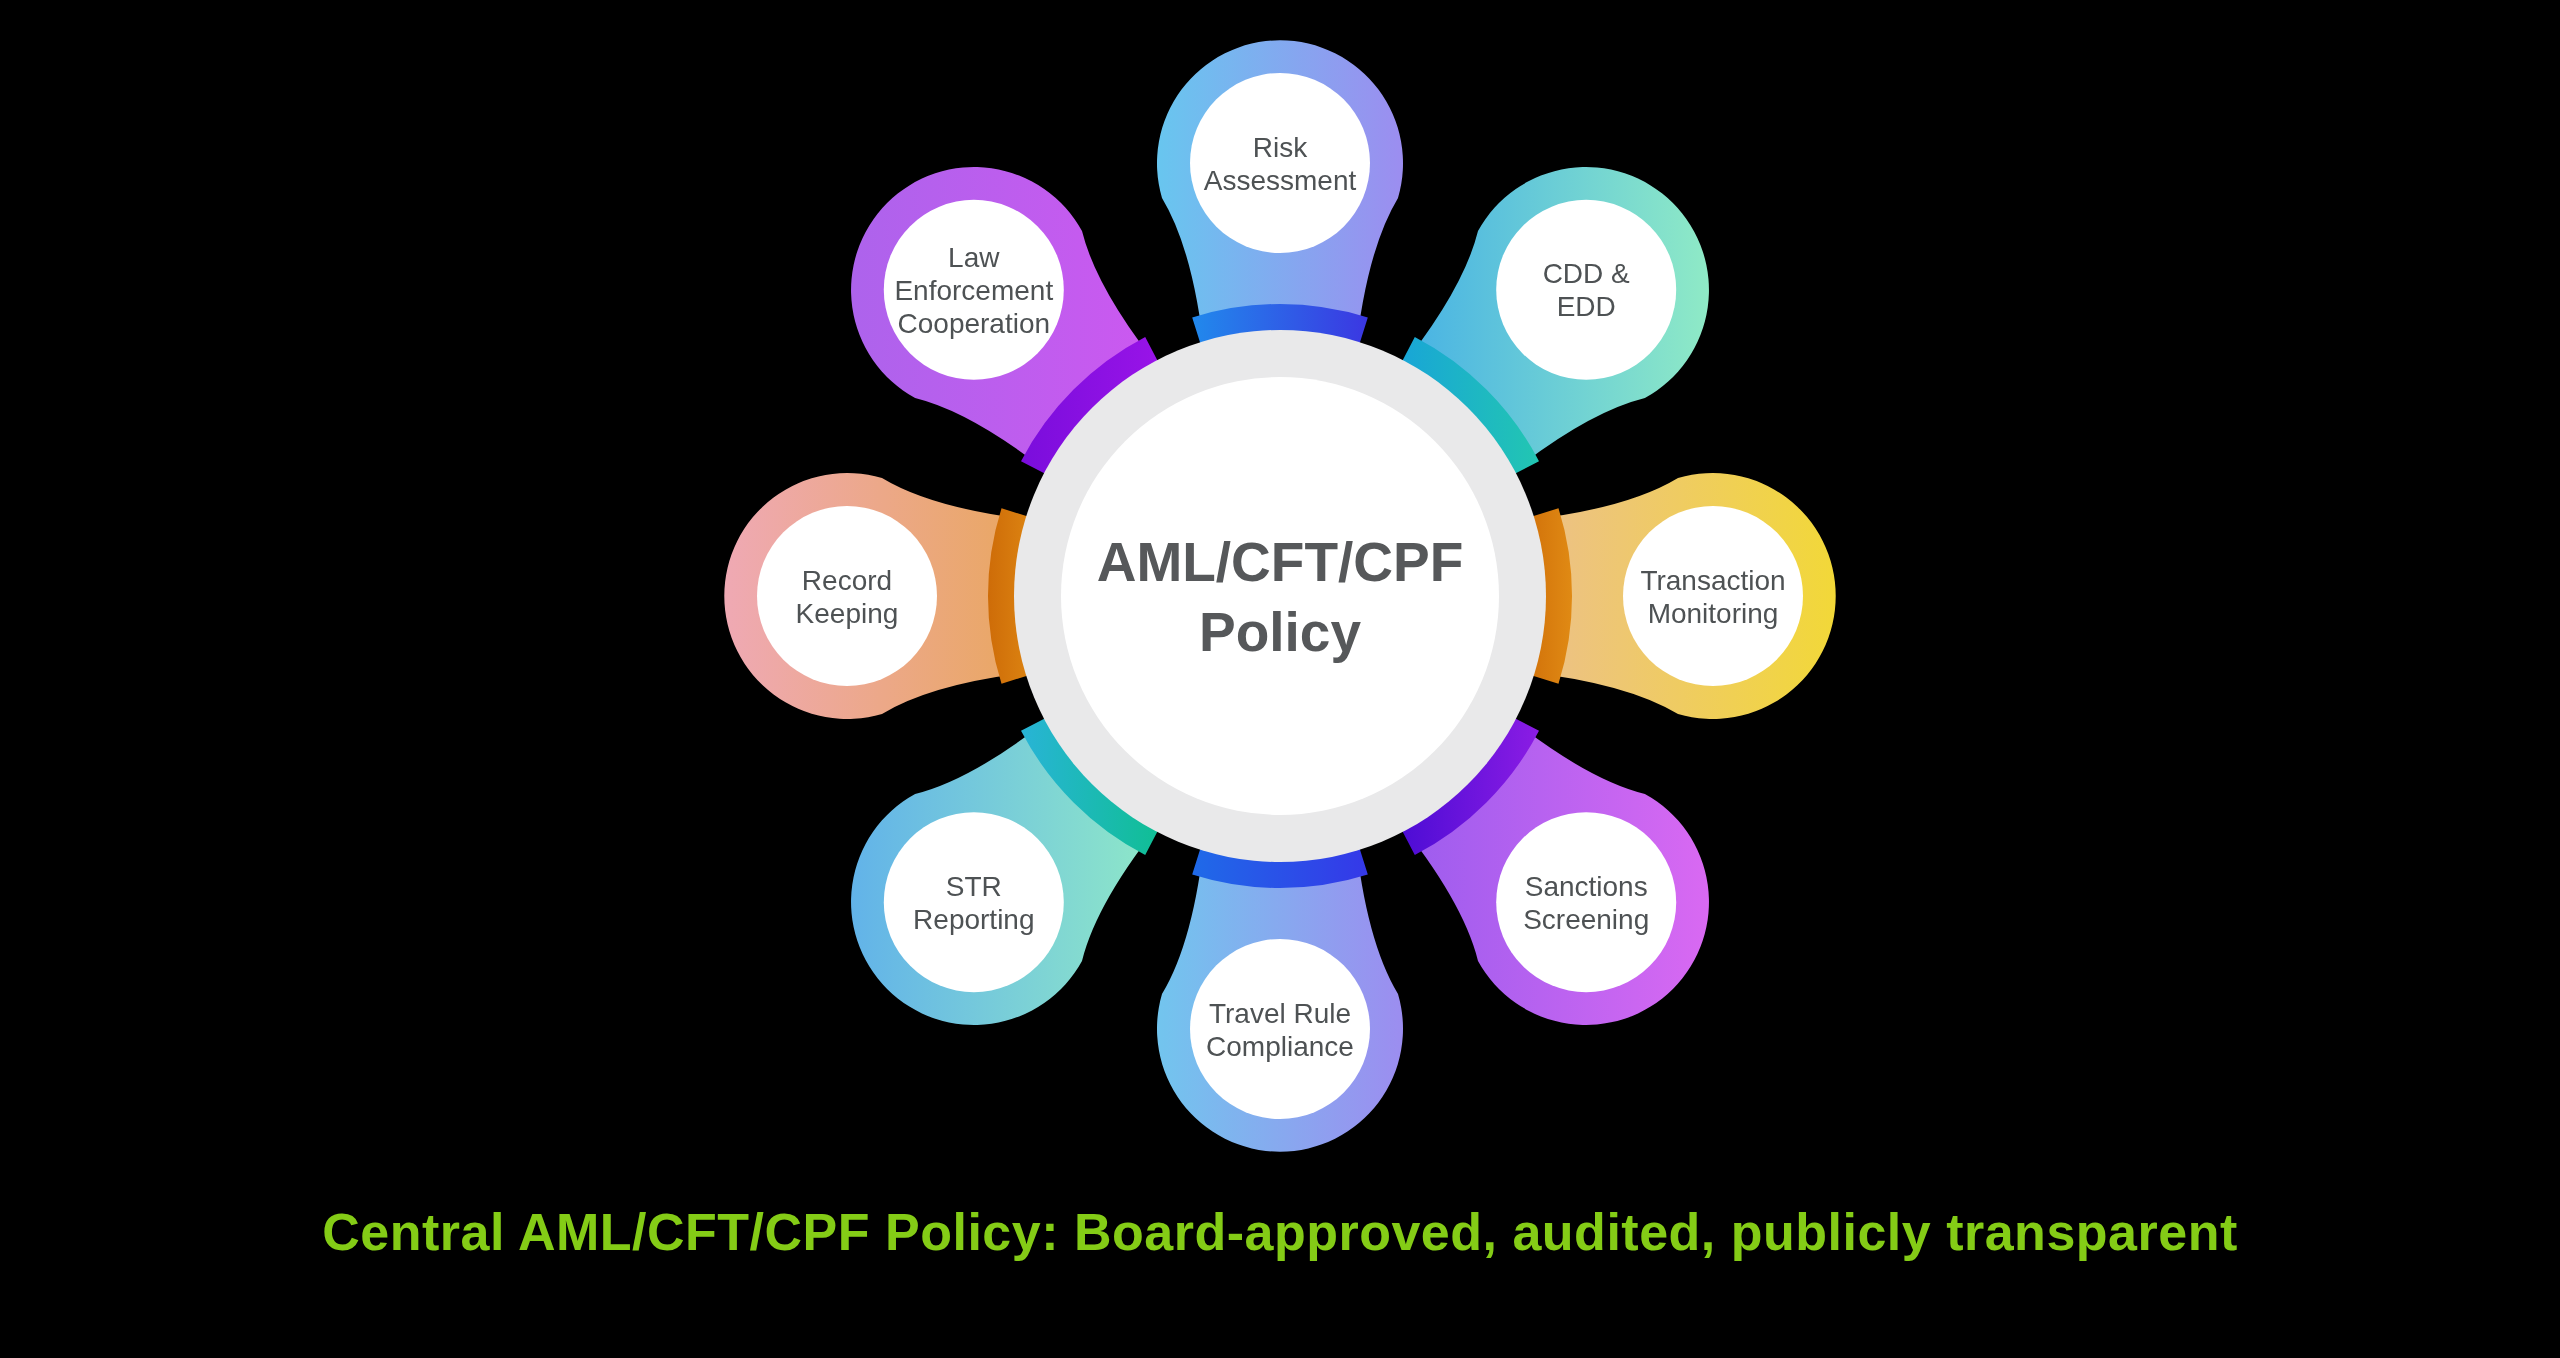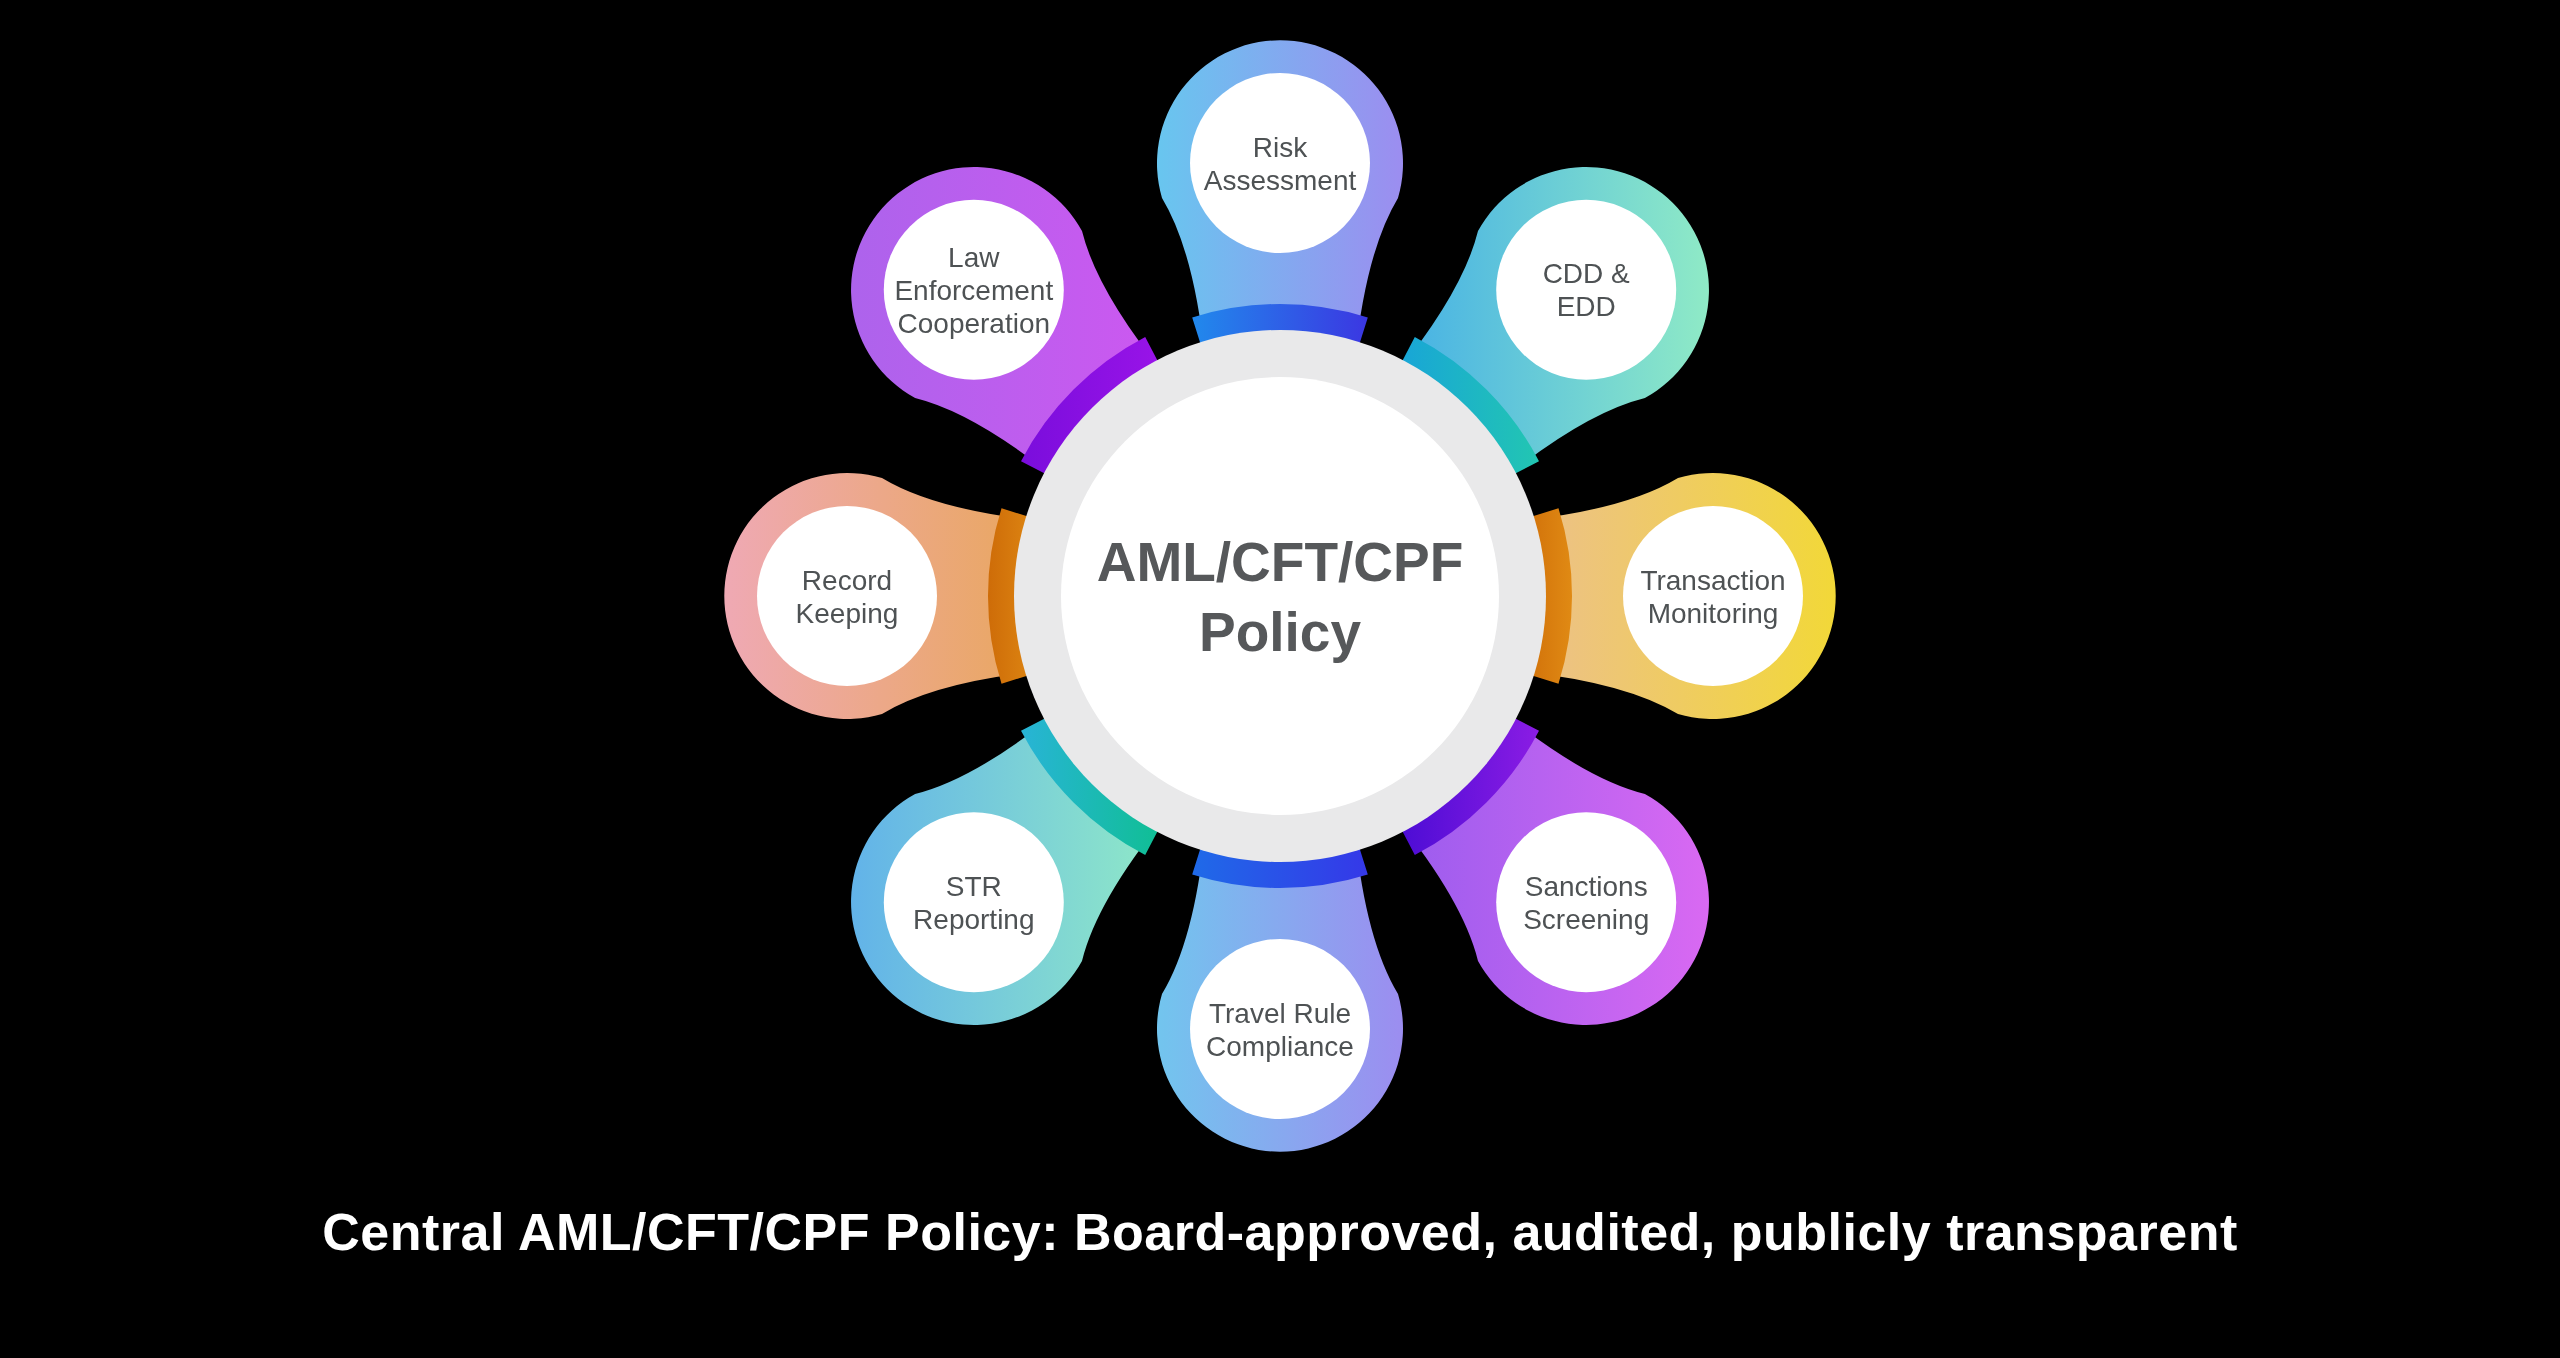--- a/index.html
+++ b/index.html
@@ -141,13 +141,13 @@
       <circle cx="973.8" cy="289.8" r="90" fill="#ffffff"></circle>
       <text text-anchor="middle" fill="#4e5254" font-size="28" font-weight="normal"><tspan x="973.8" y="266.8">Law</tspan><tspan x="973.8" y="299.8">Enforcement</tspan><tspan x="973.8" y="332.8">Cooperation</tspan></text>
     </g>
     <g>
       <circle cx="1280" cy="596" r="266" fill="#e9e9ea"></circle>
       <circle cx="1280" cy="596" r="219" fill="#ffffff"></circle>
       <text text-anchor="middle" fill="#56585a" font-size="55" font-weight="bold"><tspan x="1280" y="581.0">AML/CFT/CPF</tspan><tspan x="1280" y="651.0">Policy</tspan></text>
     </g>
   </svg>
 
-<div id="caption" style="color: #ffffff;">Central AML/CFT/CPF Policy: Board-approved, audited, publicly transparent</div>
+<div id="caption" style="color: #84cc16;">Central AML/CFT/CPF Policy: Board-approved, audited, publicly transparent</div>
 
 </body></html>

